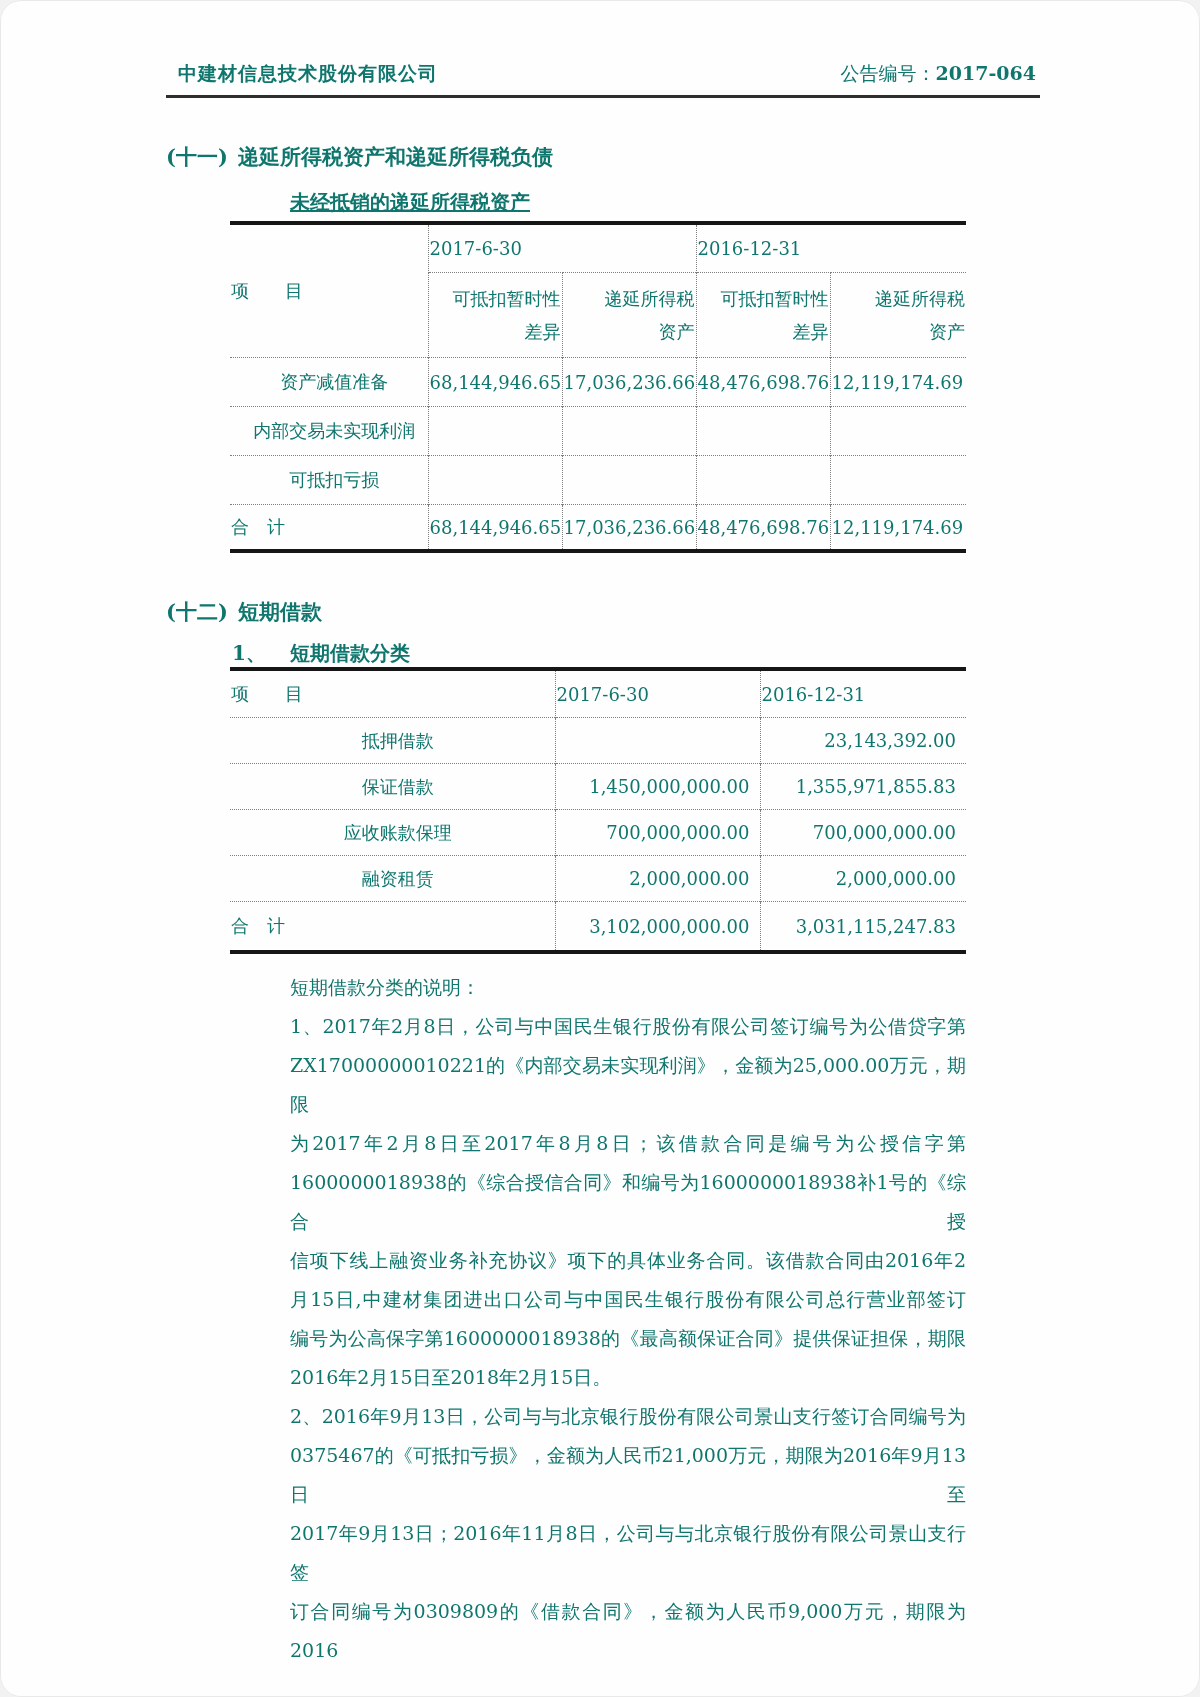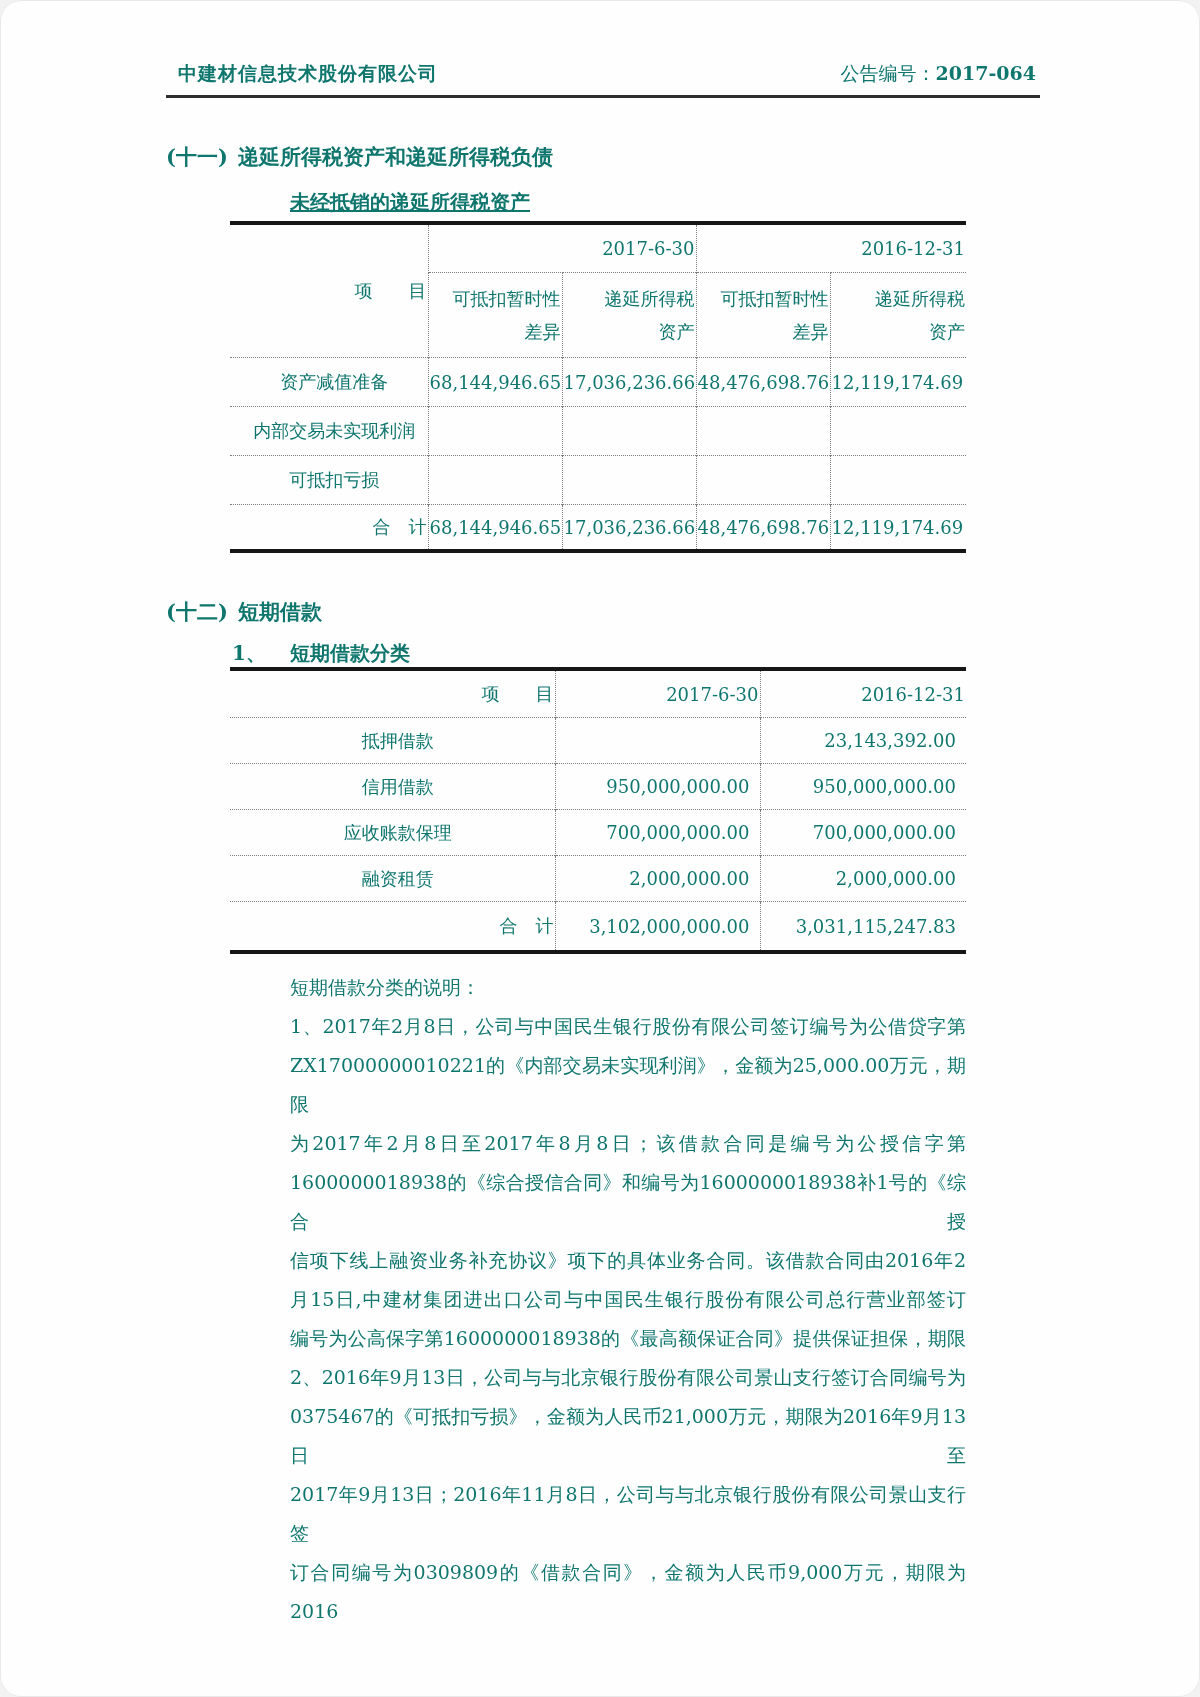--- a/index.html
+++ b/index.html
@@ -62,21 +62,21 @@
   }
   table.fin td {
     font-size: 18px;
     vertical-align: middle;
     overflow: hidden;
     white-space: nowrap;
   }
   .vline { border-left: 1px dotted #7d7d7d; }
   .hline { border-top: 1px dotted #7d7d7d; }
   .lbl  { text-align: center; padding-left: 12px; }
-  .ctr  { text-align: right; }
+  .ctr  { text-align: left; }
   .num  { text-align: right; padding-right: 10px; font-size: 17px; }
   .t1 .r-dates td { height: 45px; }
   .t1 .r-sub td   { height: 82px; }
   .t1 .r-data td  { height: 46px; }
   .t1 .r-total td { height: 42px; }
   .t1 .stack span { display: block; line-height: 33px; text-align: right; }
   .t2 .r-head td  { height: 44px; }
   .t2 .r-data td  { height: 43px; }
   .t2 .r-total td { height: 46px; }
   
@@ -188,23 +188,23 @@
       <td class="ctr">项　　目</td>
       <td class="ctr vline">2017-6-30</td>
       <td class="ctr vline">2016-12-31</td>
     </tr>
     <tr class="r-data">
       <td class="lbl hline">抵押借款</td>
       <td class="num vline hline"></td>
       <td class="num vline hline">23,143,392.00</td>
     </tr>
     <tr class="r-data">
-      <td class="lbl hline">信用借款</td>
-      <td class="num vline hline">950,000,000.00</td>
-      <td class="num vline hline">950,000,000.00</td>
+      <td class="lbl hline">保证借款</td>
+      <td class="num vline hline">1,450,000,000.00</td>
+      <td class="num vline hline">1,355,971,855.83</td>
     </tr>
     <tr class="r-data">
       <td class="lbl hline">应收账款保理</td>
       <td class="num vline hline">700,000,000.00</td>
       <td class="num vline hline">700,000,000.00</td>
     </tr>
     <tr class="r-data">
       <td class="lbl hline">融资租赁</td>
       <td class="num vline hline">2,000,000.00</td>
       <td class="num vline hline">2,000,000.00</td>
@@ -219,20 +219,21 @@
 
   <div class="notes">
     <div class="notes-title">短期借款分类的说明：</div>
     <div class="note-line">1、2017年2月8日，公司与中国民生银行股份有限公司签订编号为公借贷字第</div>
     <div class="note-line">ZX17000000010221的《内部交易未实现利润》，金额为25,000.00万元，期限</div>
     <div class="note-line">为2017年2月8日至2017年8月8日；该借款合同是编号为公授信字第</div>
     <div class="note-line">1600000018938的《综合授信合同》和编号为1600000018938补1号的《综合授</div>
     <div class="note-line">信项下线上融资业务补充协议》项下的具体业务合同。该借款合同由2016年2</div>
     <div class="note-line">月15日,中建材集团进出口公司与中国民生银行股份有限公司总行营业部签订</div>
     <div class="note-line">编号为公高保字第1600000018938的《最高额保证合同》提供保证担保，期限</div>
+    <div class="note-line last">2016年2月15日至2018年2月15日。</div>
     <div class="note-line">2、2016年9月13日，公司与与北京银行股份有限公司景山支行签订合同编号为</div>
     <div class="note-line">0375467的《可抵扣亏损》，金额为人民币21,000万元，期限为2016年9月13日至</div>
     <div class="note-line">2017年9月13日；2016年11月8日，公司与与北京银行股份有限公司景山支行签</div>
     <div class="note-line">订合同编号为0309809的《借款合同》，金额为人民币9,000万元，期限为2016</div>
 
   </div>
 
 </div>
 
 </body></html>

